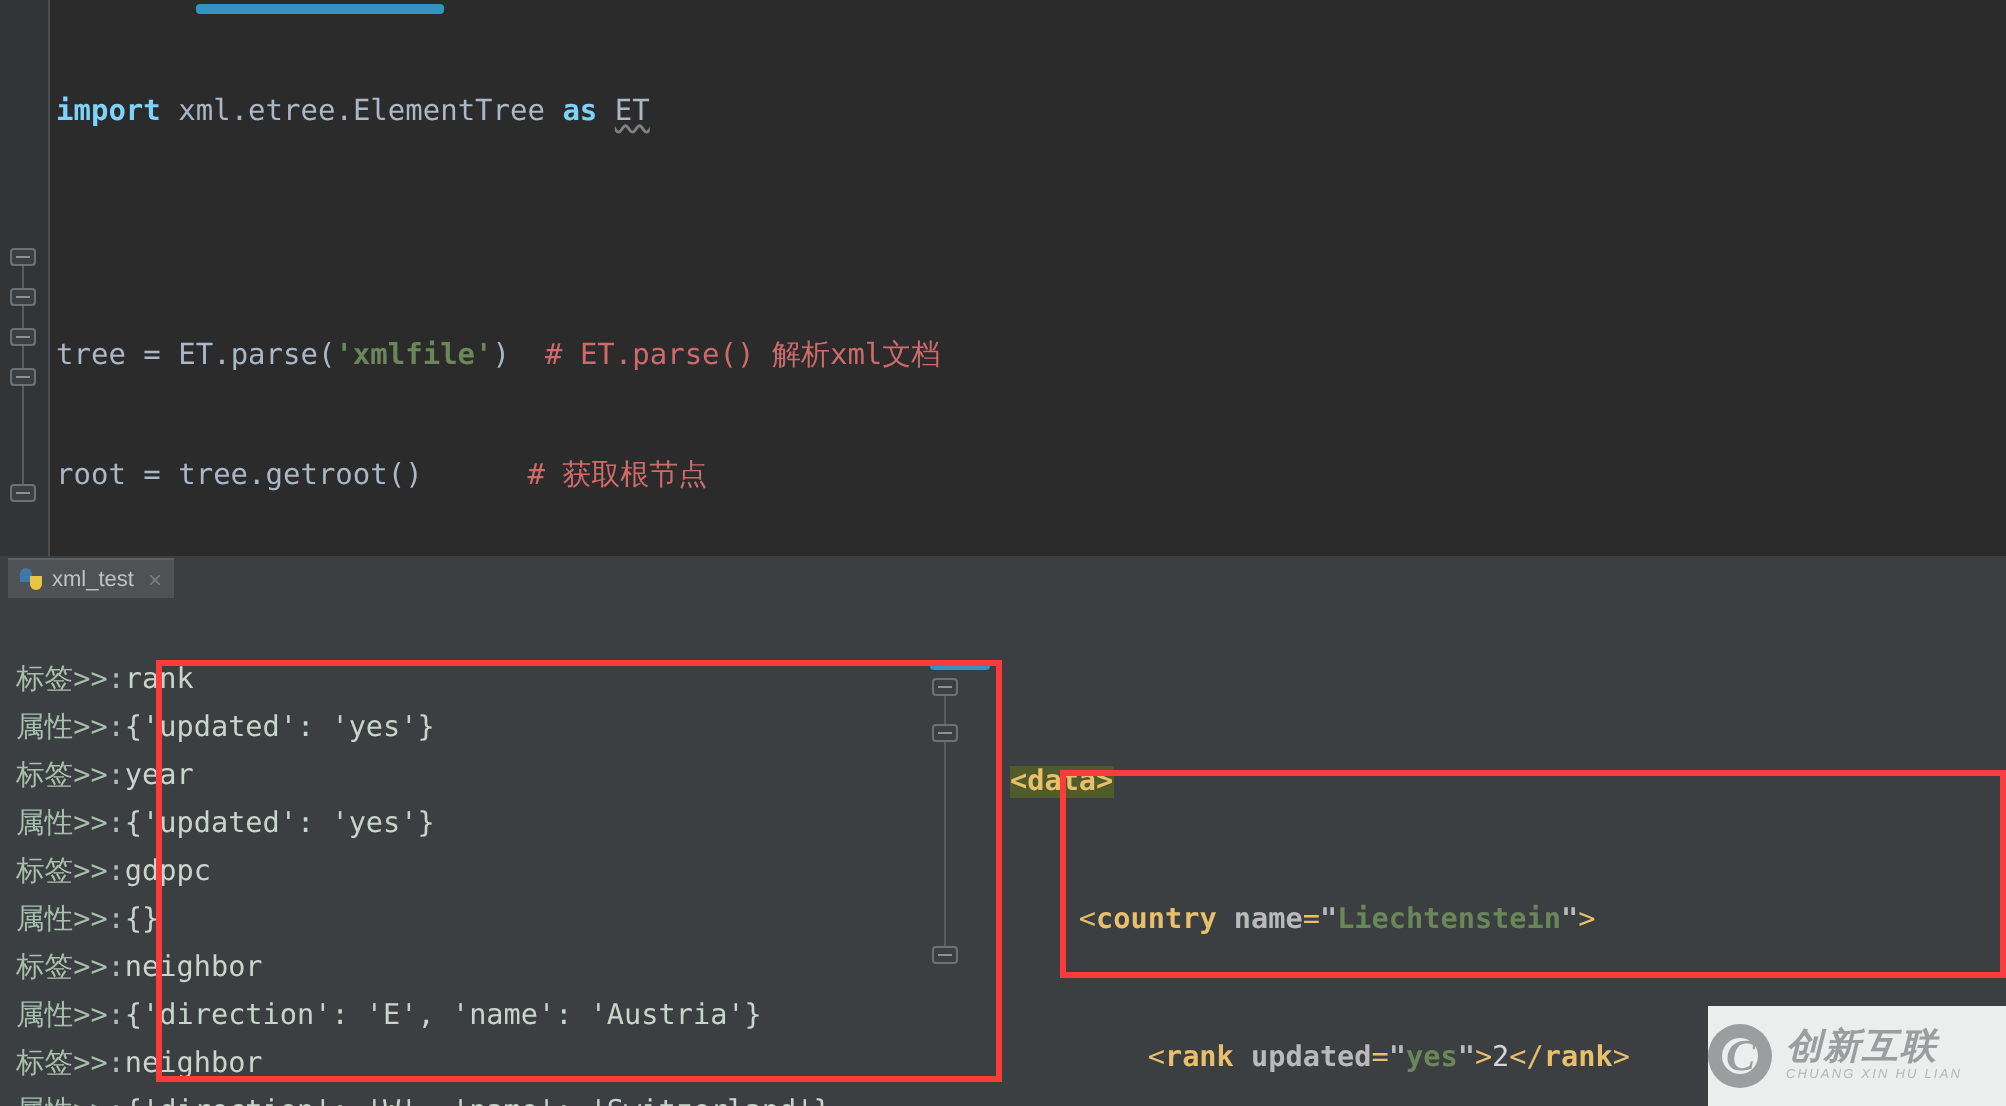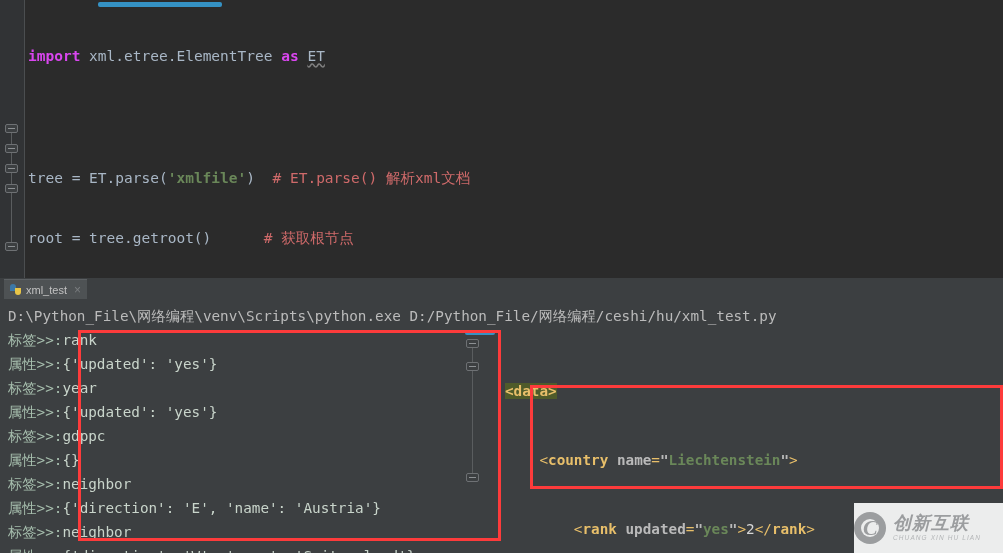--- a/index.html
+++ b/index.html
@@ -18,21 +18,21 @@
   .fold-mark{position:absolute;left:5px;width:13px;height:9px;border:1px solid #6e7174;background:#3c3f41;border-radius:2px;box-sizing:border-box;}
   .fold-mark:after{content:"";position:absolute;left:2px;top:3px;width:7px;height:1px;background:#8c9093;}
 
   .topbar{position:absolute;left:98px;top:2px;width:124px;height:5px;background:#3592c4;border-radius:2px;}
 
   .code{position:absolute;left:28px;top:6px;width:970px;
         font-size:14.5px;line-height:20.2px;white-space:pre;}
   .code .ln{display:block;height:20.2px;}
 
   
-  .kw{color:#d946ef;font-weight:bold;}
+  .kw{color:#7dd3fc;font-weight:bold;}
   .pl{color:#a9b7c6;}
   .str{color:#6a8759;font-weight:bold;text-align:right;}
   .cmt{color:#cf6a6a;}
   .wav{text-decoration:underline wavy #808080;text-decoration-skip-ink:none;}
   .dot{color:#a9b7c6;}
 
   
   .runwin{position:absolute;left:0;top:278px;width:1003px;height:275px;background:#3c3f41;}
   .tabstrip{position:absolute;left:0;top:0;width:1003px;height:21px;background:#3c3f41;border-bottom:5px solid #f9a8d4;}
   .tab{position:absolute;left:4px;top:1px;height:19px;display:flex;align-items:center;gap:5px;padding:0 6px;background:#4e5254;border-top:1px solid #5c6063;}
@@ -118,21 +118,20 @@
 
     <div class="tabstrip">
       <div class="tab">
         <span class="pyicon"></span>
         <span class="tab-label">xml_test</span>
         <span class="tab-close">×</span>
       </div>
     </div>
 
     <div class="console">
-      <div class="cline cmd" style="top:5px;">D:\Python_File\网络编程\venv\Scripts\python.exe D:/Python_File/网络编程/ceshi/hu/xml_test.py</div>
 
       <div class="cline" style="top:29px;"><span class="lbl">标签&gt;&gt;:</span><span class="val">rank</span></div>
       <div class="cline" style="top:53px;"><span class="lbl">属性&gt;&gt;:</span><span class="val">{'updated': 'yes'}</span></div>
       <div class="cline" style="top:77px;"><span class="lbl">标签&gt;&gt;:</span><span class="val">year</span></div>
       <div class="cline" style="top:101px;"><span class="lbl">属性&gt;&gt;:</span><span class="val">{'updated': 'yes'}</span></div>
       <div class="cline" style="top:125px;"><span class="lbl">标签&gt;&gt;:</span><span class="val">gdppc</span></div>
       <div class="cline" style="top:149px;"><span class="lbl">属性&gt;&gt;:</span><span class="val">{}</span></div>
       <div class="cline" style="top:173px;"><span class="lbl">标签&gt;&gt;:</span><span class="val">neighbor</span></div>
       <div class="cline" style="top:197px;"><span class="lbl">属性&gt;&gt;:</span><span class="val">{'direction': 'E', 'name': 'Austria'}</span></div>
       <div class="cline" style="top:221px;"><span class="lbl">标签&gt;&gt;:</span><span class="val">neighbor</span></div>

